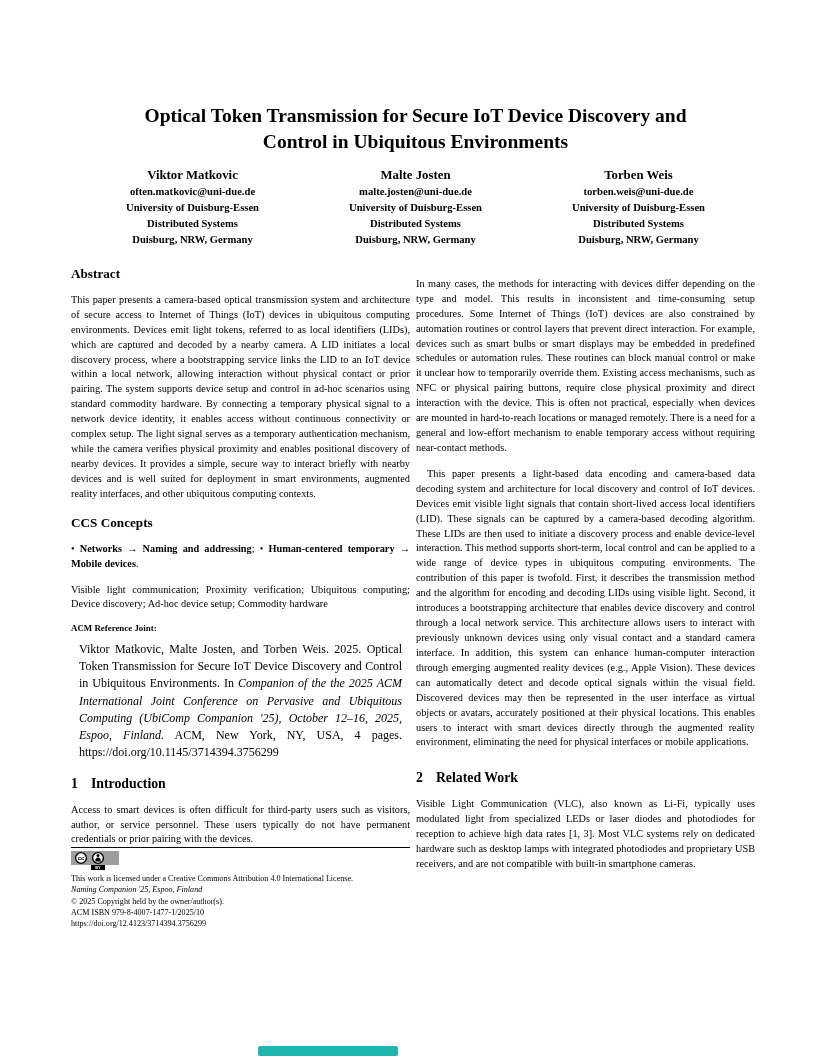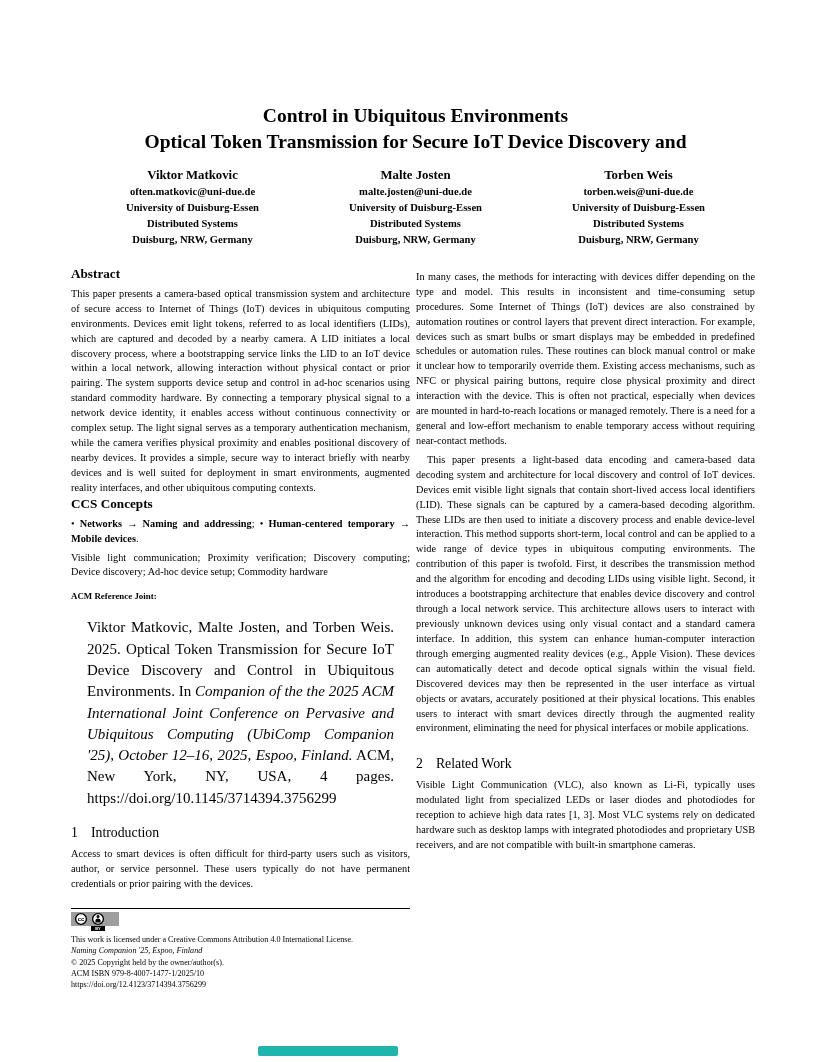--- a/index.html
+++ b/index.html
@@ -39,48 +39,48 @@
     margin:18px 60px 0 71px;
   }
   .col{width:339px;}
   .heading{
     font-size:13.2px;
     font-weight:bold;
     margin:0 0 5px 0;
   }
   .sec-heading{
     font-size:13.8px;
-    font-weight:normal;
+    font-weight:bold;
     margin:15px 0 6px 0;
   }
   .sec-heading .num{margin-right:13px;}
   .body-text{
     font-size:10.3px;
     line-height:1.45;
     text-align:justify;
-    margin:4px 0 0 0;
+    margin:11px 0 0 0;
   }
-  .mt{margin-top:0;}
+  .mt{margin-top:13px;}
   .indent{text-indent:11px;}
   .b{font-weight:bold;}
   .it{font-style:italic;}
   .ref-heading{
     font-size:8.9px;
     font-weight:bold;
     margin:11px 0 1px 0;
   }
   .ref-text{
-    font-size:15px;
+    font-size:12px;
     line-height:1.42;
     text-align:justify;
-    margin:16px;
+    margin:8px;
   }
   .footnote{
     position:absolute;
-    left:71px;top:908px;
+    left:71px;top:847px;
     width:339px;
   }
   .footnote-rule{
     border:none;
     border-top:1px solid #000;
     margin:0 0 3px 0;
   }
   .cc-badge{display:block;margin:1px 0 3px 0;}
   .foot-text{font-size:8.1px;line-height:1.39;margin:0;}
   .teal-bar{
@@ -90,22 +90,22 @@
     background:#1fb5ac;
     border-radius:2px;
   }
 </style>
 </head>
 <body>
 
 <div class="page">
 
   <h1 class="title">
+    <span>Optical Token Transmission for Secure IoT Device Discovery and</span>
     <span>Control in Ubiquitous Environments</span>
-    <span>Optical Token Transmission for Secure IoT Device Discovery and</span>
   </h1>
 
   <div class="authors">
     <div class="author">
       <div class="name">Viktor Matkovic</div>
       <div class="detail">often.matkovic@uni-due.de</div>
       <div class="detail">University of Duisburg-Essen</div>
       <div class="detail">Distributed Systems</div>
       <div class="detail">Duisburg, NRW, Germany</div>
     </div>
@@ -127,21 +127,21 @@
 
   <div class="columns">
 
     <div class="col">
       <h2 class="heading">Abstract</h2>
       <p class="body-text">This paper presents a camera-based optical transmission system and architecture of secure access to Internet of Things (IoT) devices in ubiquitous computing environments. Devices emit light tokens, referred to as local identifiers (LIDs), which are captured and decoded by a nearby camera. A LID initiates a local discovery process, where a bootstrapping service links the LID to an IoT device within a local network, allowing interaction without physical contact or prior pairing. The system supports device setup and control in ad-hoc scenarios using standard commodity hardware. By connecting a temporary physical signal to a network device identity, it enables access without continuous connectivity or complex setup. The light signal serves as a temporary authentication mechanism, while the camera verifies physical proximity and enables positional discovery of nearby devices. It provides a simple, secure way to interact briefly with nearby devices and is well suited for deployment in smart environments, augmented reality interfaces, and other ubiquitous computing contexts.</p>
 
       <h2 class="heading mt">CCS Concepts</h2>
       <p class="body-text"><span>• </span><span class="b">Networks</span><span> → </span><span class="b">Naming and addressing</span><span>; • </span><span class="b">Human-centered temporary</span><span> → </span><span class="b">Mobile devices</span><span>.</span></p>
 
-      <p class="body-text">Visible light communication; Proximity verification; Discovery computing; Device discovery; Ad-hoc device setup; Commodity hardware</p>
+      <p class="body-text">Visible light communication; Proximity verification; Ubiquitous computing; Device discovery; Ad-hoc device setup; Commodity hardware</p>
 
       <p class="ref-heading mt">ACM Reference Joint:</p>
       <p class="ref-text"><span>Viktor Matkovic, Malte Josten, and Torben Weis. 2025. Optical Token Transmission for Secure IoT Device Discovery and Control in Ubiquitous Environments. In </span><span class="it">Companion of the the 2025 ACM International Joint Conference on Pervasive and Ubiquitous Computing (UbiComp Companion '25), October 12–16, 2025, Espoo, Finland.</span><span> ACM, New York, NY, USA, 4 pages. https://doi.org/10.1145/3714394.3756299</span></p>
 
       <h2 class="sec-heading"><span class="num">1</span><span>Introduction</span></h2>
       <p class="body-text">Access to smart devices is often difficult for third-party users such as visitors, author, or service personnel. These users typically do not have permanent credentials or prior pairing with the devices.</p>
     </div>
 
     <div class="col">
       <p class="body-text">In many cases, the methods for interacting with devices differ depending on the type and model. This results in inconsistent and time-consuming setup procedures. Some Internet of Things (IoT) devices are also constrained by automation routines or control layers that prevent direct interaction. For example, devices such as smart bulbs or smart displays may be embedded in predefined schedules or automation rules. These routines can block manual control or make it unclear how to temporarily override them. Existing access mechanisms, such as NFC or physical pairing buttons, require close physical proximity and direct interaction with the device. This is often not practical, especially when devices are mounted in hard-to-reach locations or managed remotely. There is a need for a general and low-effort mechanism to enable temporary access without requiring near-contact methods.</p>

